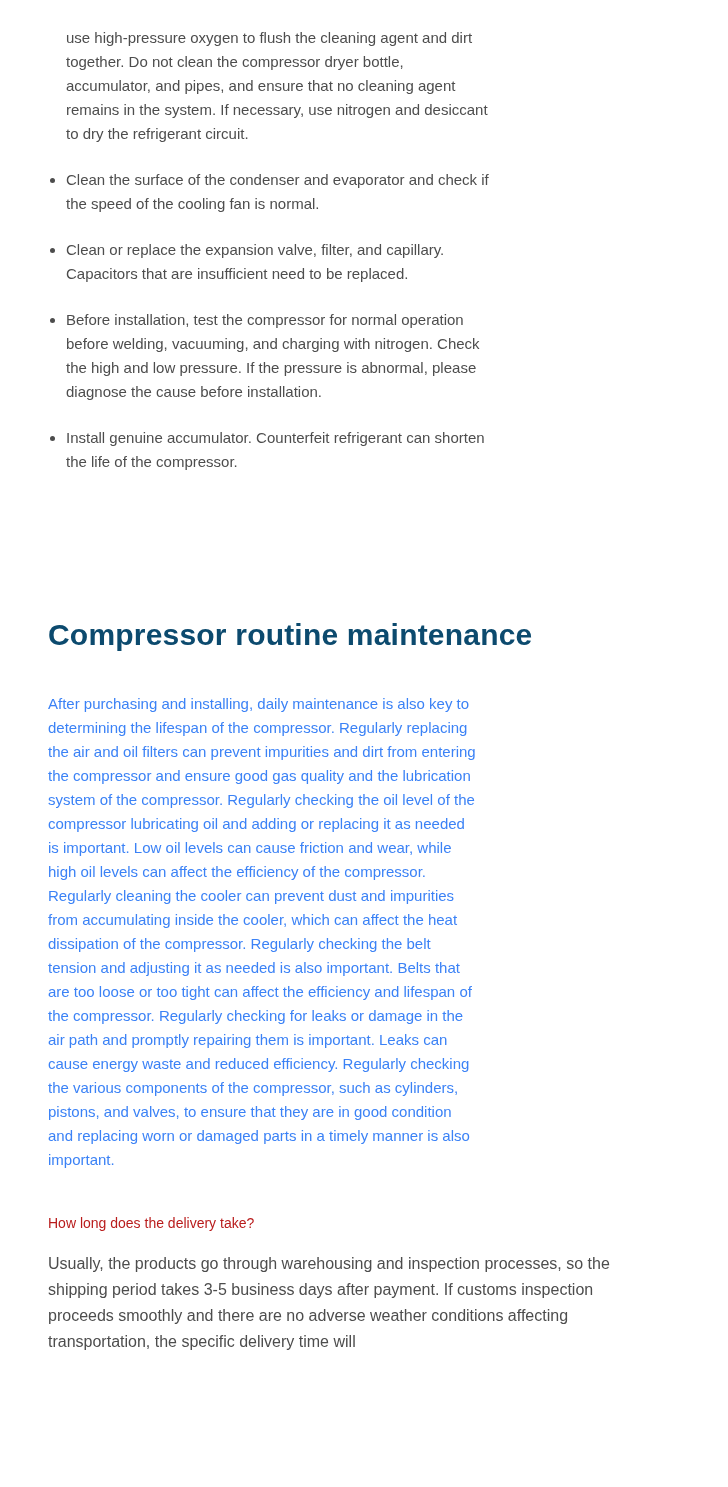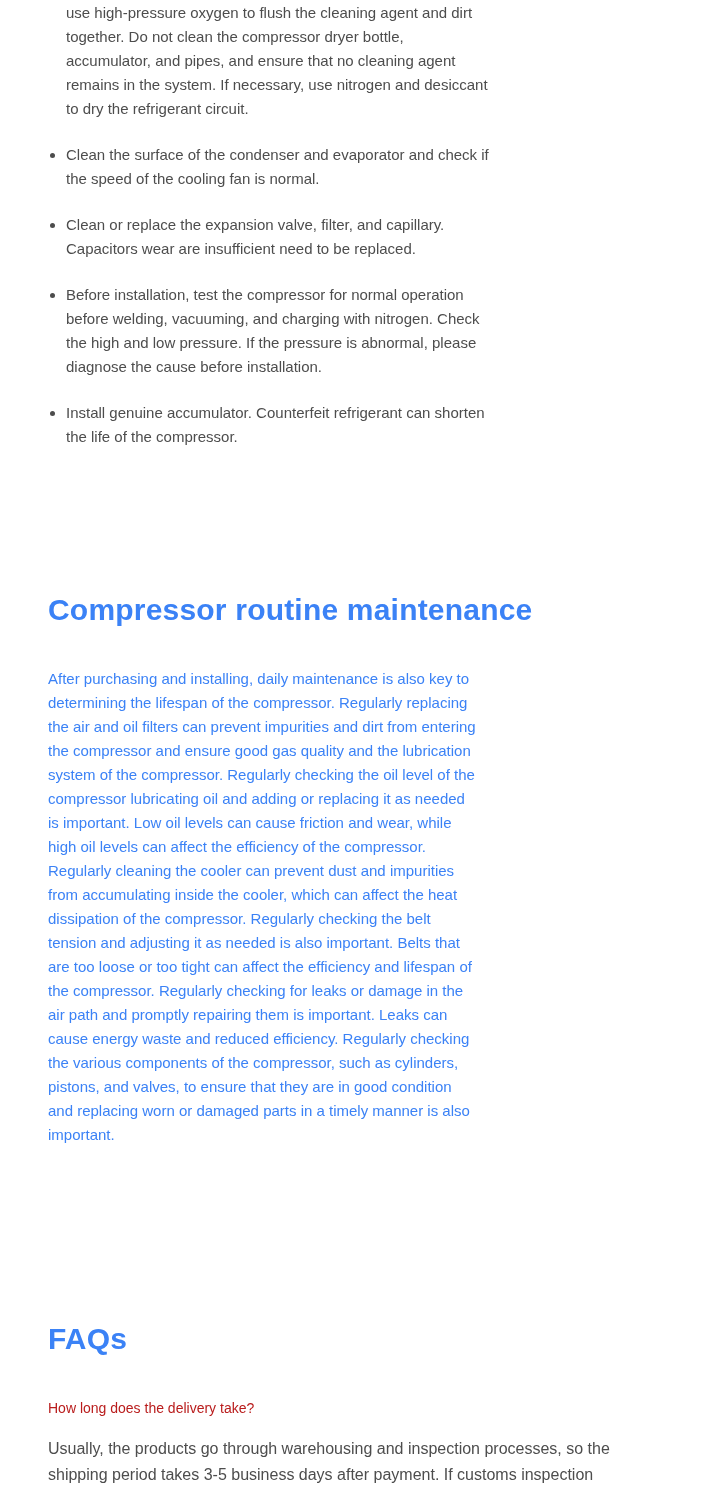--- a/index.html
+++ b/index.html
@@ -25,27 +25,28 @@
     max-width: 424px;
   }
   ul.bullets li {
     font-size: 15px;
     line-height: 24px;
     color: #4d4d4d;
     margin: 0 0 22px 0;
   }
   ul.bullets li.no-bullet {
     list-style: none;
+    margin-top: 25px;
   }
   h2.section-heading {
     margin: 0;
     font-size: 30px;
     line-height: 36px;
     font-weight: bold;
-    color: #3b82f6;
+    color: #0c4a6e;
     letter-spacing: 0.2px;
   }
   #routine-heading { margin-top: 143px; }
   #faq-heading     { margin-top: 174px; }
   p.body-text {
     margin: 39px 0 0 0;
     max-width: 430px;
     font-size: 15px;
     line-height: 24px;
     color: #3b82f6;
@@ -66,28 +67,27 @@
   }
 </style>
 </head>
 <body>
 
 <div class="content">
 
   <ul class="bullets">
     <li class="no-bullet">use high-pressure oxygen to flush the cleaning agent and dirt together. Do not clean the compressor dryer bottle, accumulator, and pipes, and ensure that no cleaning agent remains in the system. If necessary, use nitrogen and desiccant to dry the refrigerant circuit.</li>
     <li>Clean the surface of the condenser and evaporator and check if the speed of the cooling fan is normal.</li>
-    <li>Clean or replace the expansion valve, filter, and capillary. Capacitors wear are insufficient need to be replaced.</li>
+    <li>Clean or replace the expansion valve, filter, and capillary. Capacitors that are insufficient need to be replaced.</li>
     <li>Before installation, test the compressor for normal operation before welding, vacuuming, and charging with nitrogen. Check the high and low pressure. If the pressure is abnormal, please diagnose the cause before installation.</li>
     <li>Install genuine accumulator. Counterfeit refrigerant can shorten the life of the compressor.</li>
   </ul>
 
   <h2 class="section-heading" id="routine-heading">Compressor routine maintenance</h2>
 
   <p class="body-text">After purchasing and installing, daily maintenance is also key to determining the lifespan of the compressor. Regularly replacing the air and oil filters can prevent impurities and dirt from entering the compressor and ensure good gas quality and the lubrication system of the compressor. Regularly checking the oil level of the compressor lubricating oil and adding or replacing it as needed is important. Low oil levels can cause friction and wear, while high oil levels can affect the efficiency of the compressor. Regularly cleaning the cooler can prevent dust and impurities from accumulating inside the cooler, which can affect the heat dissipation of the compressor. Regularly checking the belt tension and adjusting it as needed is also important. Belts that are too loose or too tight can affect the efficiency and lifespan of the compressor. Regularly checking for leaks or damage in the air path and promptly repairing them is important. Leaks can cause energy waste and reduced efficiency. Regularly checking the various components of the compressor, such as cylinders, pistons, and valves, to ensure that they are in good condition and replacing worn or damaged parts in a timely manner is also important.</p>
 
-  <h2 class="section-heading" id="faq-heading">FAQs</h2>
 
   <h3 class="faq-question">How long does the delivery take?</h3>
 
   <p class="faq-answer">Usually, the products go through warehousing and inspection processes, so the shipping period takes 3-5 business days after payment. If customs inspection proceeds smoothly and there are no adverse weather conditions affecting transportation, the specific delivery time will</p>
 
 </div>
 
 </body></html>

